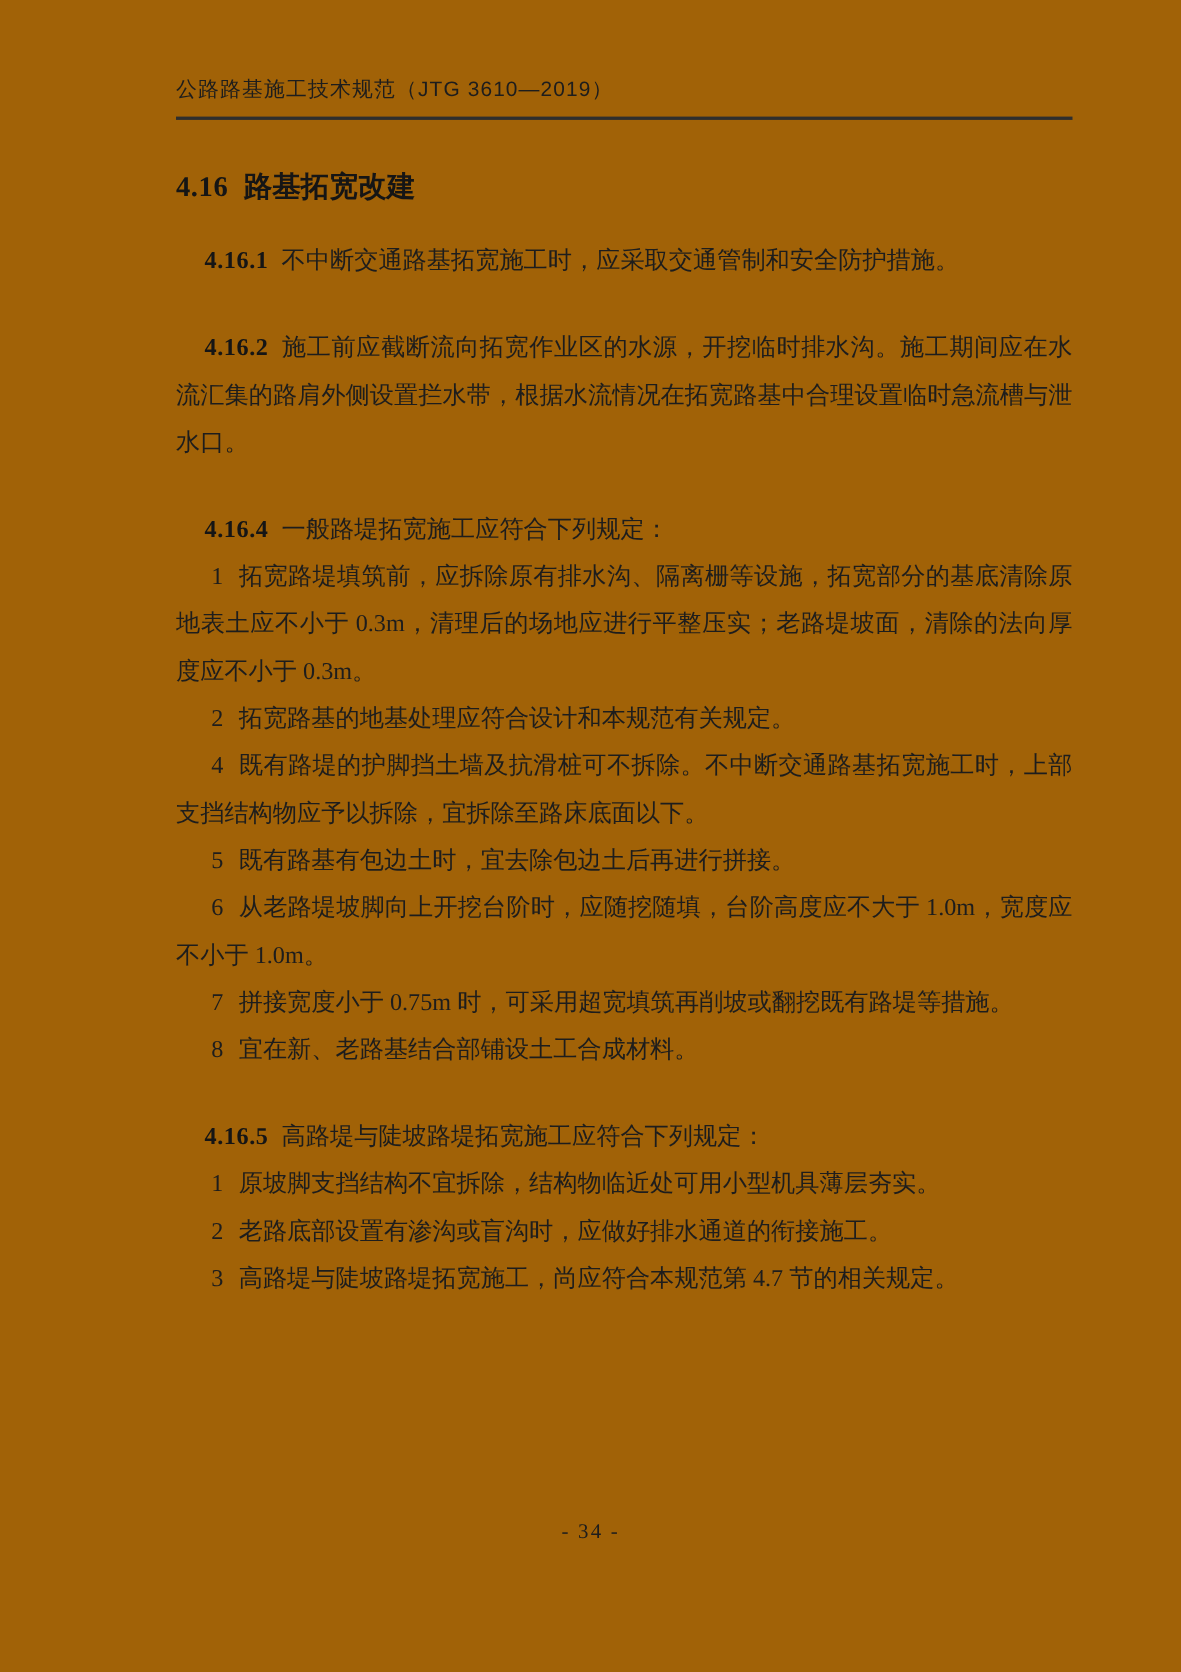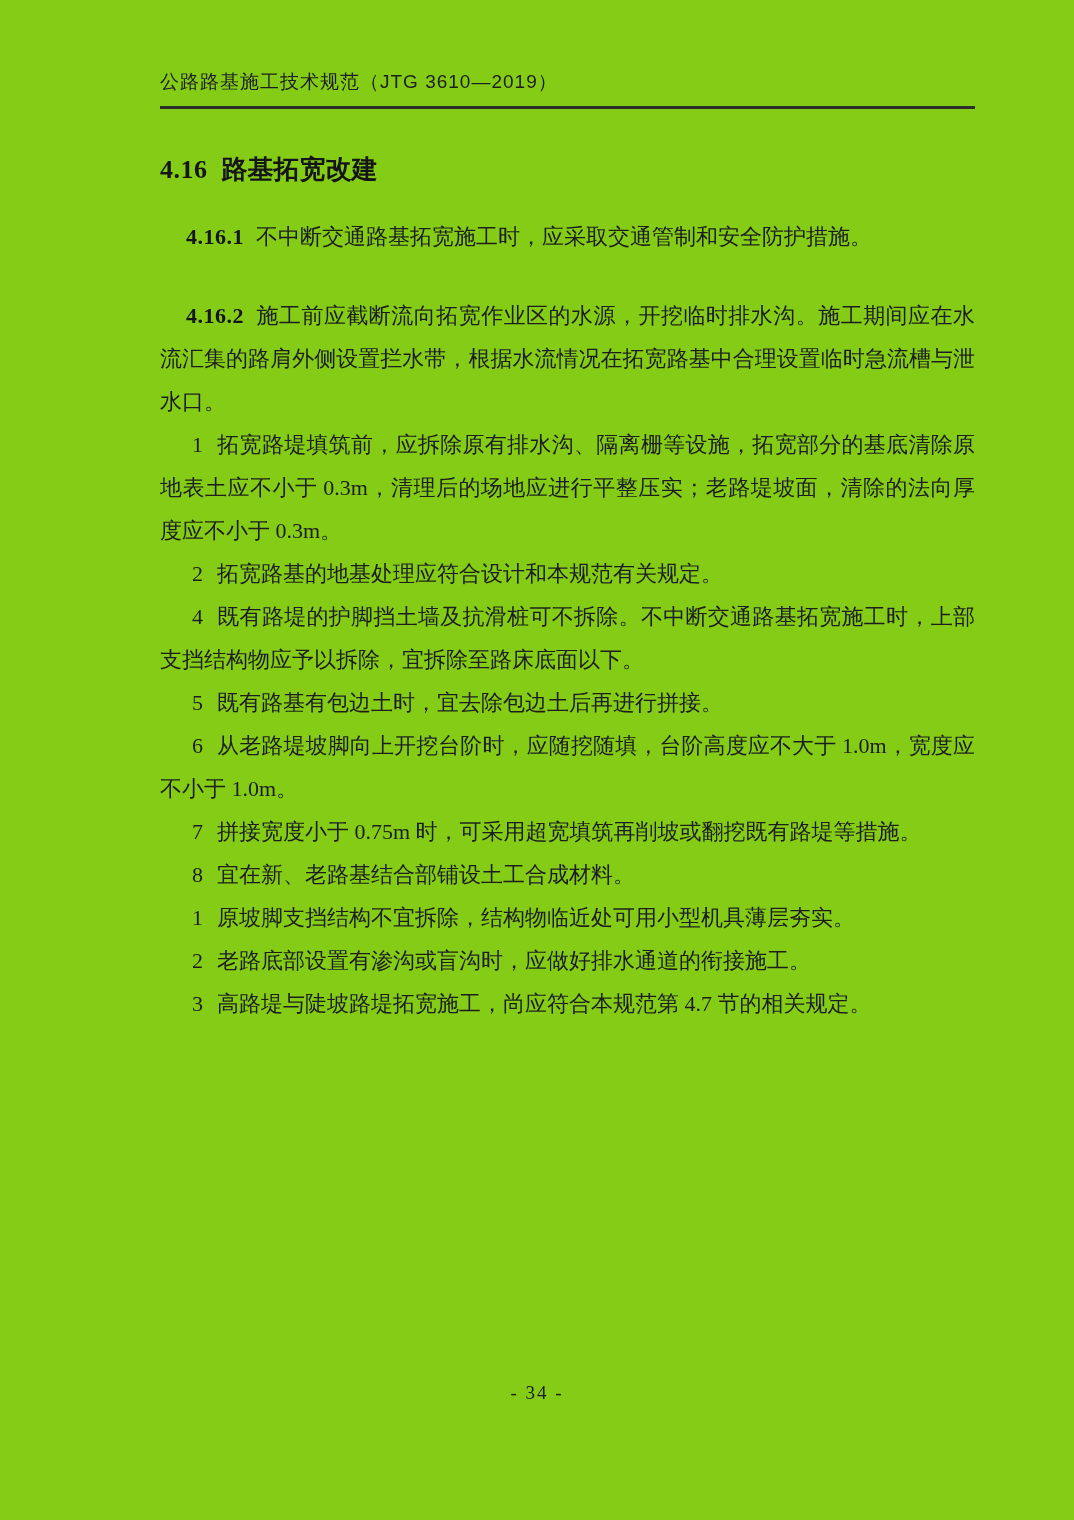--- a/index.html
+++ b/index.html
@@ -2,21 +2,21 @@
 <html lang="zh"><head>
 <meta charset="utf-8">
 <style>
   html, body { margin: 0; padding: 0; background: #ffffff; }
   .page {
     position: relative;
     width: 1074px;
     height: 1520px;
     box-sizing: border-box;
     padding: 70px 99px 0 160px;
-    background: #84cc16;
+    background: #a16207;
     font-family: "Liberation Serif", "DejaVu Serif", serif;
     color: #1d1d1d;
     overflow: hidden;
   }
   .running-header {
     font-family: "Liberation Sans", "DejaVu Sans", sans-serif;
     font-size: 19px;
     letter-spacing: 1px;
     color: #1d1d1d;
     padding-bottom: 12px;
@@ -81,20 +81,23 @@
 
   <p class="clause first">
     <span class="clause-num">4.16.1</span><span>不中断交通路基拓宽施工时，应采取交通管制和安全防护措施。</span>
   </p>
 
   <p class="clause">
     <span class="clause-num">4.16.2</span><span>施工前应截断流向拓宽作业区的水源，开挖临时排水沟。施工期间应在水流汇集的路肩外侧设置拦水带，根据水流情况在拓宽路基中合理设置临时急流槽与泄水口。</span>
   </p>
 
 
+  <p class="clause">
+    <span class="clause-num">4.16.4</span><span>一般路堤拓宽施工应符合下列规定：</span>
+  </p>
   <p class="item">
     <span class="item-num">1</span><span>拓宽路堤填筑前，应拆除原有排水沟、隔离栅等设施，拓宽部分的基底清除原地表土应不小于 0.3m，清理后的场地应进行平整压实；老路堤坡面，清除的法向厚度应不小于 0.3m。</span>
   </p>
   <p class="item">
     <span class="item-num">2</span><span>拓宽路基的地基处理应符合设计和本规范有关规定。</span>
   </p>
   <p class="item">
     <span class="item-num">4</span><span>既有路堤的护脚挡土墙及抗滑桩可不拆除。不中断交通路基拓宽施工时，上部支挡结构物应予以拆除，宜拆除至路床底面以下。</span>
   </p>
   <p class="item">
@@ -103,20 +106,23 @@
   <p class="item">
     <span class="item-num">6</span><span>从老路堤坡脚向上开挖台阶时，应随挖随填，台阶高度应不大于 1.0m，宽度应不小于 1.0m。</span>
   </p>
   <p class="item">
     <span class="item-num">7</span><span>拼接宽度小于 0.75m 时，可采用超宽填筑再削坡或翻挖既有路堤等措施。</span>
   </p>
   <p class="item">
     <span class="item-num">8</span><span>宜在新、老路基结合部铺设土工合成材料。</span>
   </p>
 
+  <p class="clause">
+    <span class="clause-num">4.16.5</span><span>高路堤与陡坡路堤拓宽施工应符合下列规定：</span>
+  </p>
   <p class="item">
     <span class="item-num">1</span><span>原坡脚支挡结构不宜拆除，结构物临近处可用小型机具薄层夯实。</span>
   </p>
   <p class="item">
     <span class="item-num">2</span><span>老路底部设置有渗沟或盲沟时，应做好排水通道的衔接施工。</span>
   </p>
   <p class="item">
     <span class="item-num">3</span><span>高路堤与陡坡路堤拓宽施工，尚应符合本规范第 4.7 节的相关规定。</span>
   </p>
 

